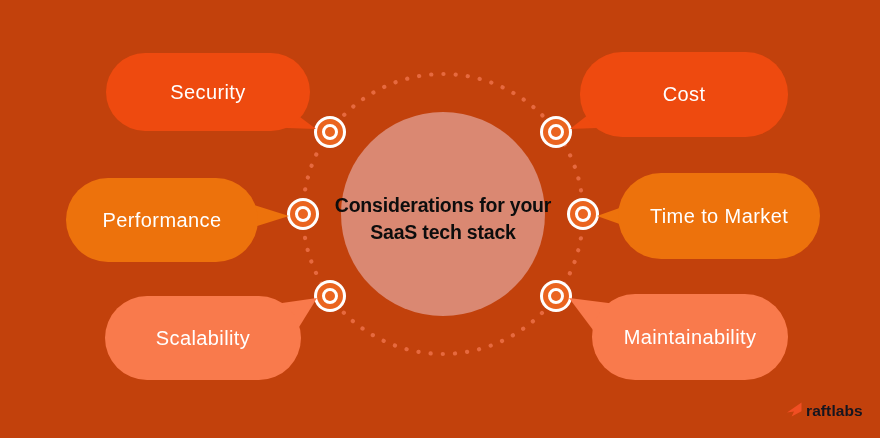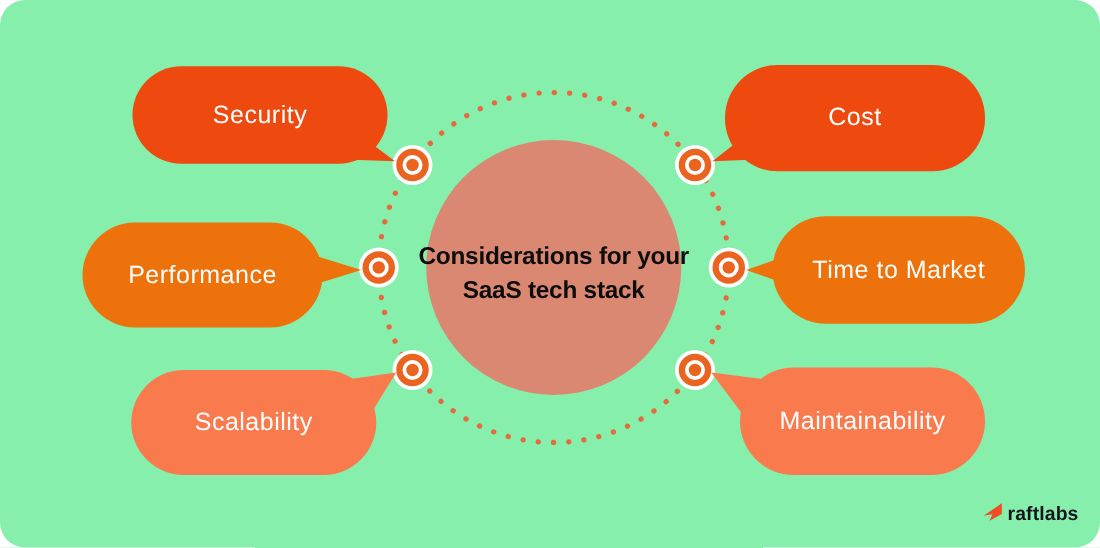--- a/index.html
+++ b/index.html
@@ -1,23 +1,22 @@
 <!DOCTYPE html>
 <html><head>
 <meta charset="utf-8">
 <style>
   html, body { margin: 0; padding: 0; background: #ffffff; }
   .stage {
     position: relative;
     width: 880px;
     height: 438px;
-    background: #86efac;
+    background: #c2410c;
     overflow: hidden;
     font-family: "Liberation Sans", sans-serif;
-    border-radius: 20px;
   }
   svg { position: absolute; inset: 0; display: block; }
   .bubble-label {
     font-family: "Liberation Sans", sans-serif;
     font-size: 20px;
     font-weight: 400;
     letter-spacing: 0.4px;
     text-anchor: middle;
     dominant-baseline: central;
   }

